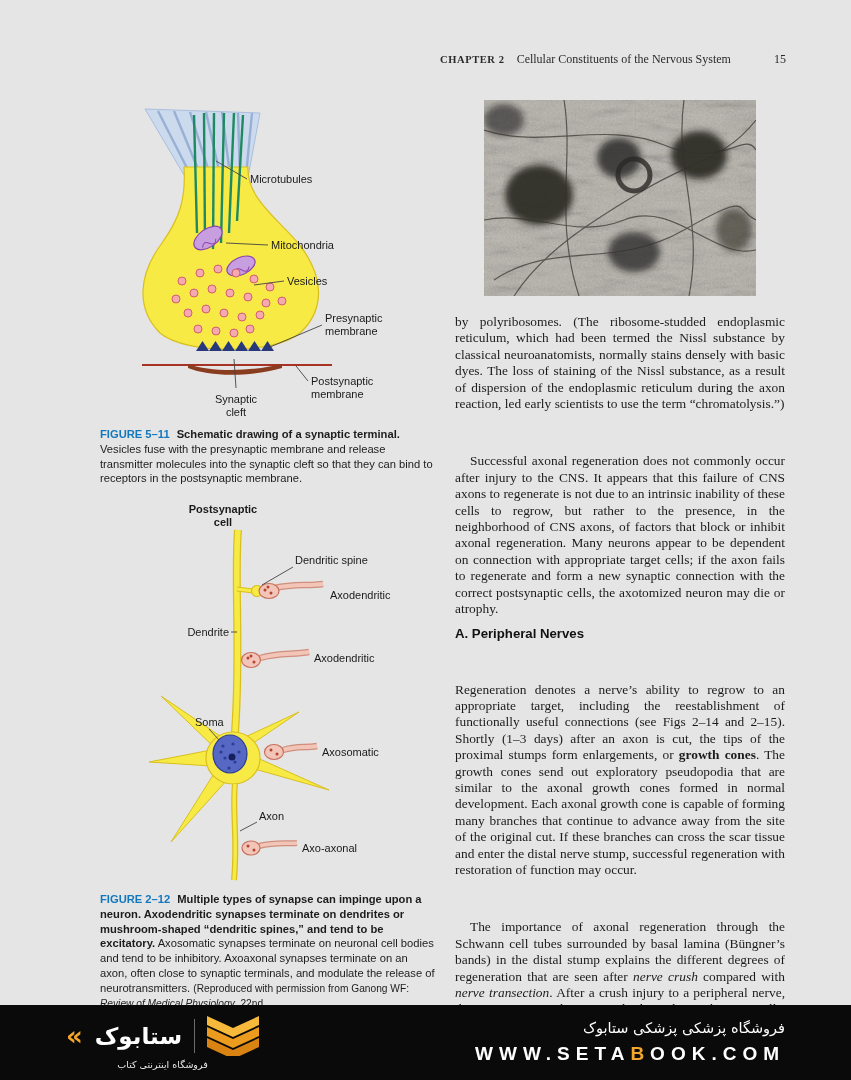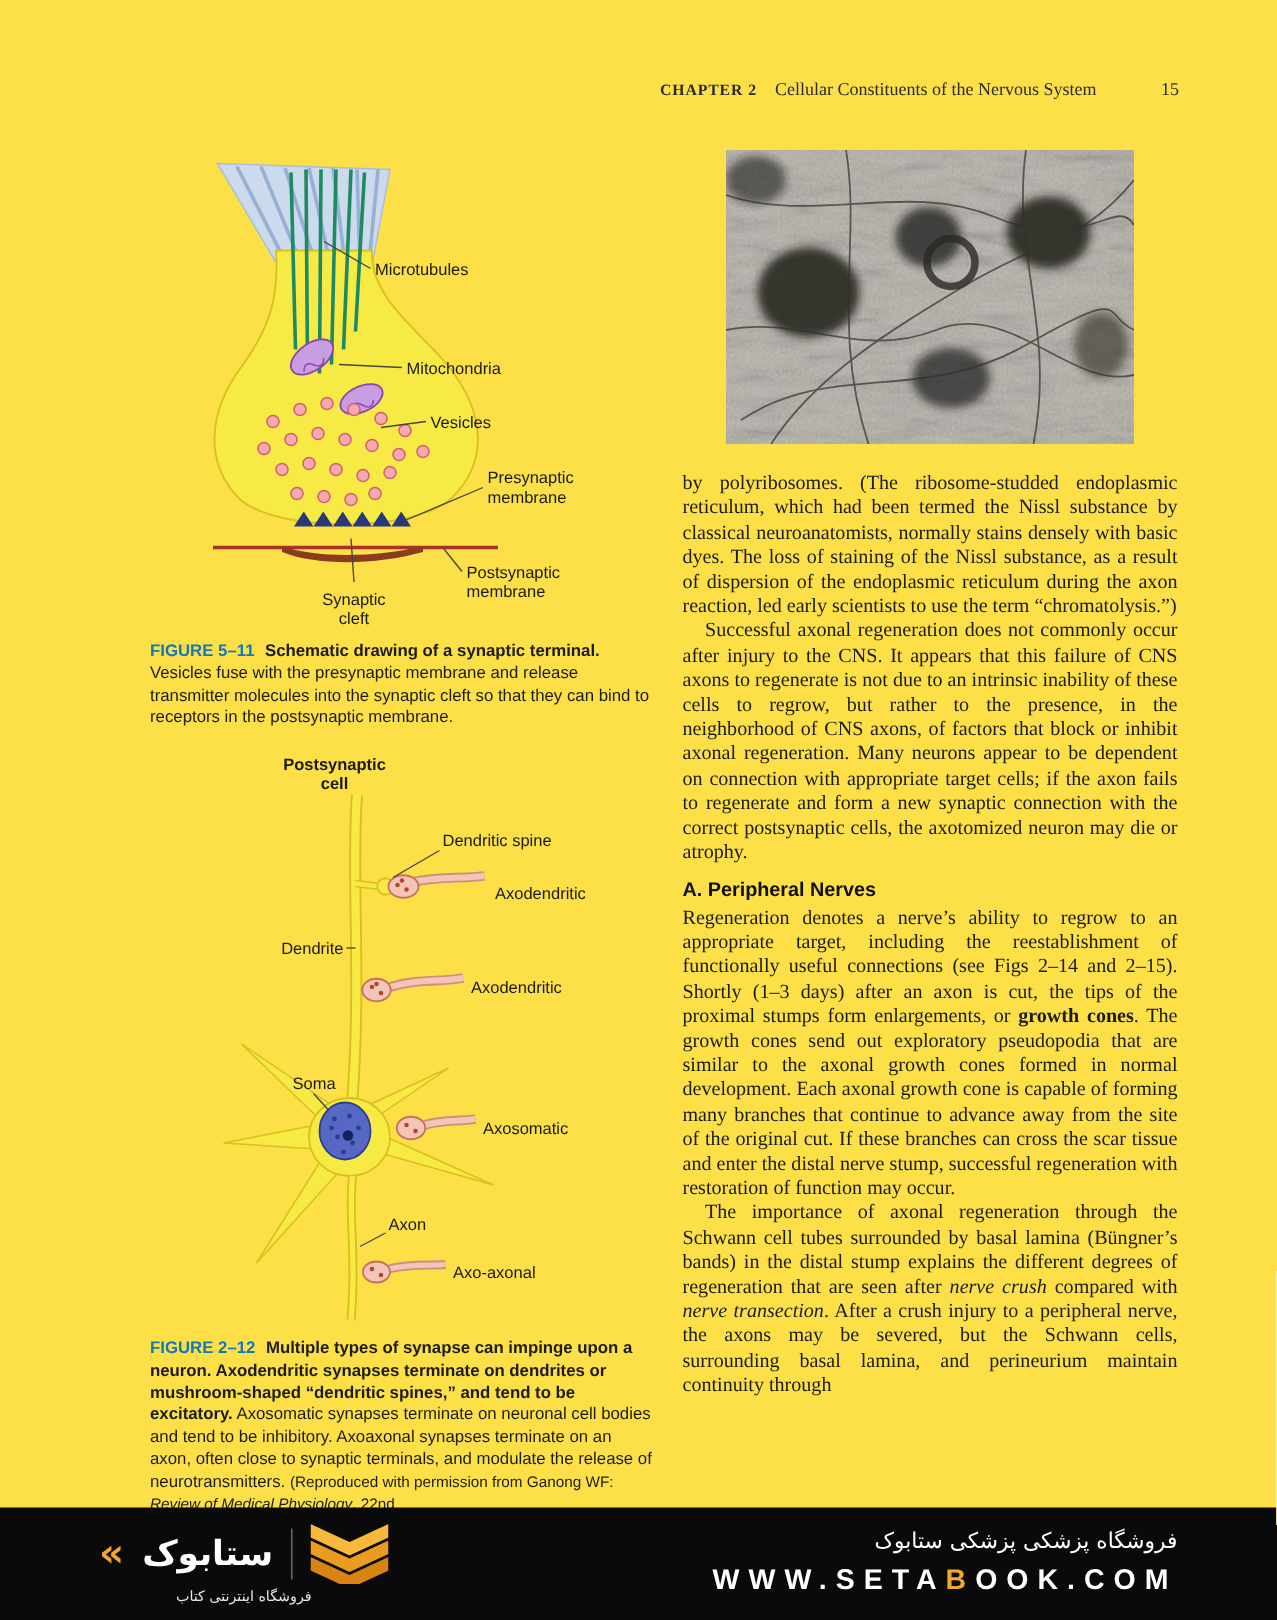--- a/index.html
+++ b/index.html
@@ -1,19 +1,19 @@
 <!DOCTYPE html>
 <html><head>
 <meta charset="utf-8">
 <style>
   * { margin:0; padding:0; box-sizing:border-box; }
   html,body { background:#ffffff; }
   .page {
     position:relative; width:851px; height:1080px; margin:0 auto;
-    background:#fde047; overflow:hidden;
+    background:#e5e5e5; overflow:hidden;
     font-family:"Liberation Serif", serif; color:#1b1b1b;
   }
 
   
   .page-header {
     position:absolute; top:52px; left:440px; width:346px;
     display:flex; align-items:baseline; font-size:12px; color:#2a2a2a;
   }
   .chap-label { font-weight:bold; font-size:10.5px; letter-spacing:0.6px; margin-right:12px; white-space:nowrap; }
   .chap-title { flex:1; }
@@ -28,21 +28,21 @@
     font-family:"Liberation Sans", sans-serif;
     font-size:11.2px; line-height:1.32; color:#1c1c1c; text-align:left;
   }
   .cap-label { color:#1278be; font-weight:bold; margin-right:7px; }
   .cap-src { font-size:10.2px; }
   .cap11 { margin-top:6px; }
   .cap12 { margin-top:6px; }
   .cap13 { margin-top:10px; }
 
   
-  .body-para { font-size:13.4px; line-height:16.4px; text-align:justify; }
+  .body-para { font-size:13.4px; line-height:16.4px; text-align:justify;margin-top:41px; }
   .indent { text-indent:15px; }
   .para-first { margin-top:18px; }
   h2.section {
     font-family:"Liberation Sans", sans-serif; font-size:16.5px;
     color:#1278be; margin-top:24px; font-weight:bold;
   }
   h3.subsection {
     font-family:"Liberation Sans", sans-serif; font-size:13.2px;
     color:#111; margin-top:8px; margin-bottom:4px; font-weight:bold;
   }

